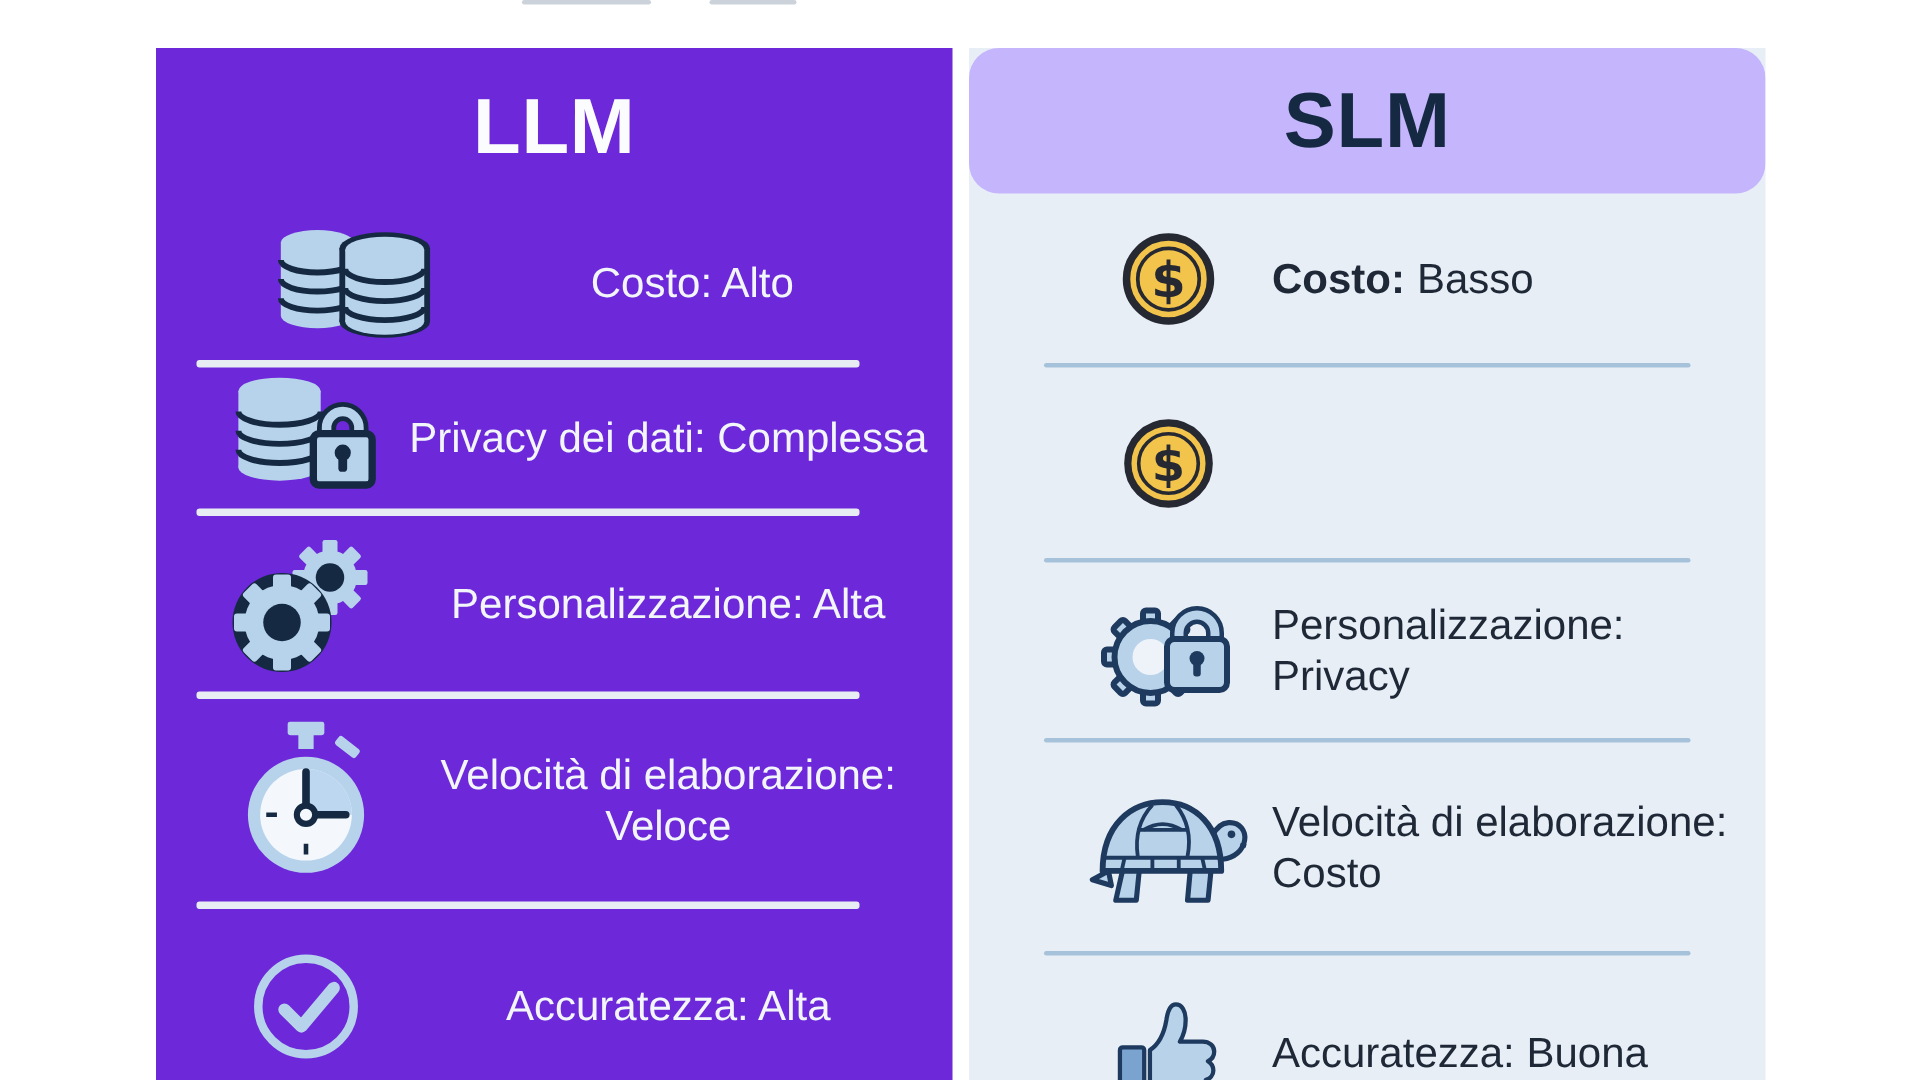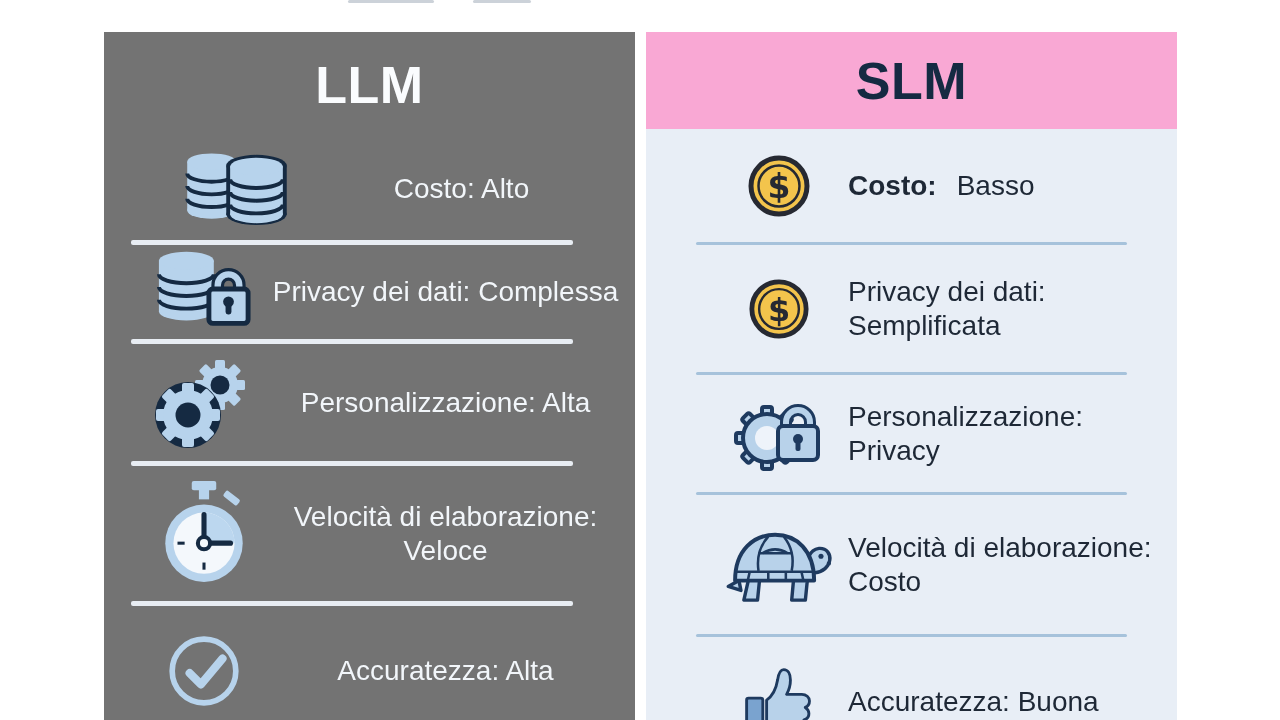--- a/index.html
+++ b/index.html
@@ -7,38 +7,38 @@
     position:relative;width:1280px;height:720px;background:#ffffff;
     overflow:hidden;font-family:"Liberation Sans", sans-serif;
     -webkit-font-smoothing:antialiased;
   }
   .artifact{position:absolute;top:0;height:3px;background:#ccd2d9;border-radius:2px;}
   .artifact.a1{left:348px;width:86px;}
   .artifact.a2{left:473px;width:58px;}
 
   .col{position:absolute;top:32px;height:688px;width:531px;overflow:hidden;
        display:flex;flex-direction:column;}
-  .col-left{left:104px;background:#737373;}
+  .col-left{left:104px;background:#6d28d9;}
   .col-right{left:646px;background:#E8EEF6;}
 
   .col-title{flex:none;display:flex;align-items:center;justify-content:center;
     font-size:52px;font-weight:700;letter-spacing:0.5px;}
   .col-left .col-title{height:105px;color:#FAFCFE;}
-  .col-right .col-title{height:97px;color:#152A42;background:#f9a8d4;}
+  .col-right .col-title{height:97px;color:#152A42;background:#c4b5fd;border-radius:20px;}
 
   .row{flex:none;display:flex;align-items:center;}
   .row-icon{flex:none;display:flex;align-items:center;justify-content:center;}
   .col-left .row-icon{width:120px;margin-left:40px;}
   .col-right .row-icon{width:110px;margin-left:78px;}
 
   .row-text{flex:1;font-size:28px;line-height:34px;}
   .col-left .row-text{color:#F2F6FA;text-align:center;padding:0 14px 0 6px;}
   .col-right .row-text{color:#1E2836;text-align:left;padding-left:14px;padding-right:6px;}
   .bold{font-weight:700;margin-top:45px;}
-  .val{margin-left:20px;text-align:center;}
+  .val{margin-left:8px;text-align:center;}
 
   .divider{flex:none;border-radius:2px;}
   .col-left .divider{height:5px;background:#E8EDF3;margin:0 62px 0 27px;}
   .col-right .divider{height:3px;background:#A6C2DB;margin:0 50px;}
 
   
   .col-left .r1{height:103px;padding-left:32px;} .col-left .r2{height:94px;}
   .col-left .r3{height:117px;justify-content:center;} .col-left .r4{height:135px;}
   .col-left .r5{height:130px;}
   .col-right .r1{height:113px;} .col-right .r2{height:127px;}
@@ -253,24 +253,20 @@
     <div class="divider"></div>
 
     <div class="row r2">
       <div class="row-icon">
         <svg width="62" height="62" viewBox="0 0 64 64">
           <circle cx="32" cy="32" r="28" fill="#F3C44C" stroke="#262932" stroke-width="5"></circle>
           <circle cx="32" cy="32" r="20.5" fill="none" stroke="#262932" stroke-width="2.5"></circle>
           <text x="32" y="44" text-anchor="middle" font-family="DejaVu Sans, sans-serif" font-size="33" font-weight="700" fill="#262932">$</text>
         </svg>
       </div>
-      <div class="row-text">
-        <div>Privacy dei dati:</div>
-        <div>Semplificata</div>
-      </div>
     </div>
     <div class="divider"></div>
 
     <div class="row r3">
       <div class="row-icon">
         <svg width="96" height="84" viewBox="0 0 96 84">
 
           <g fill="#B8D2EA" stroke="#1E3A5F" stroke-width="4">
             <g transform="rotate(0 36 46)">
                 <rect x="31" y="15" width="10" height="10" rx="2"></rect>

